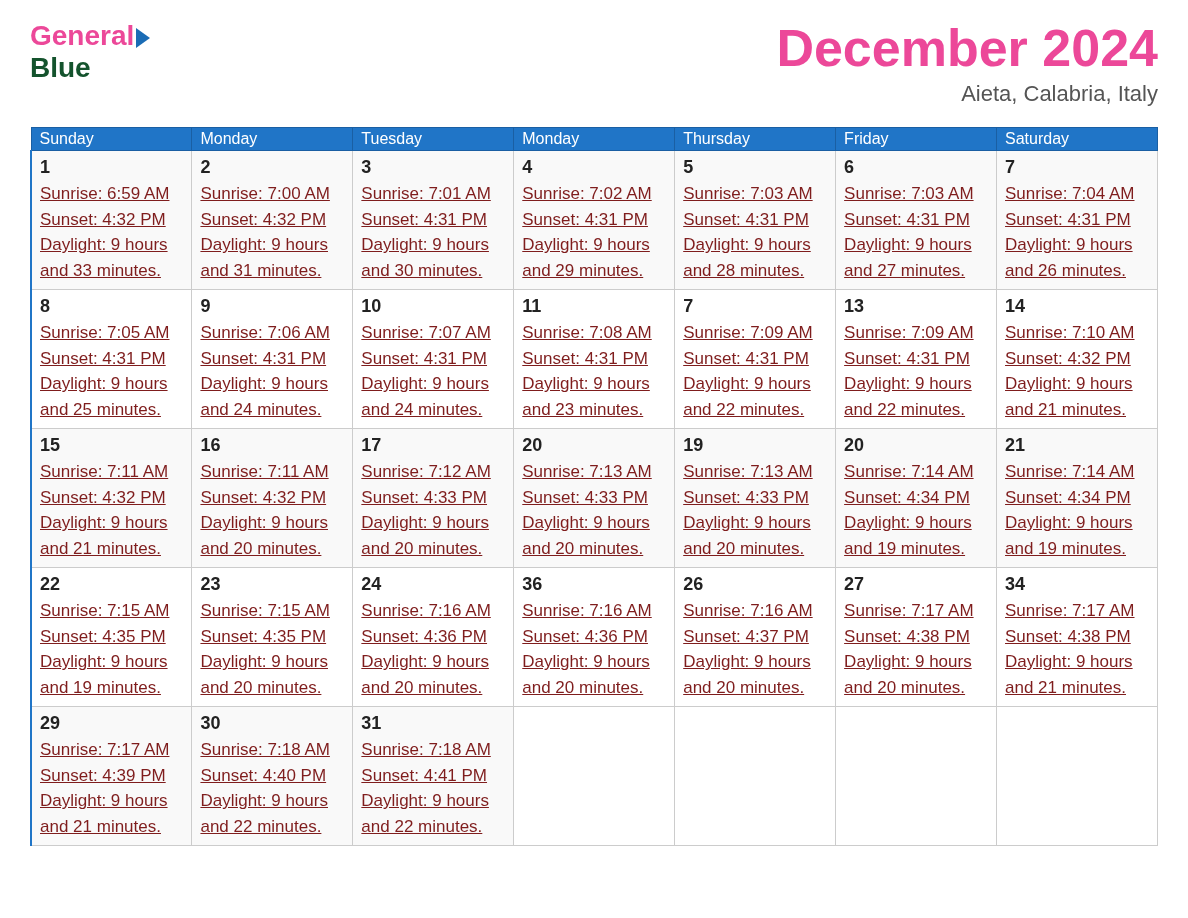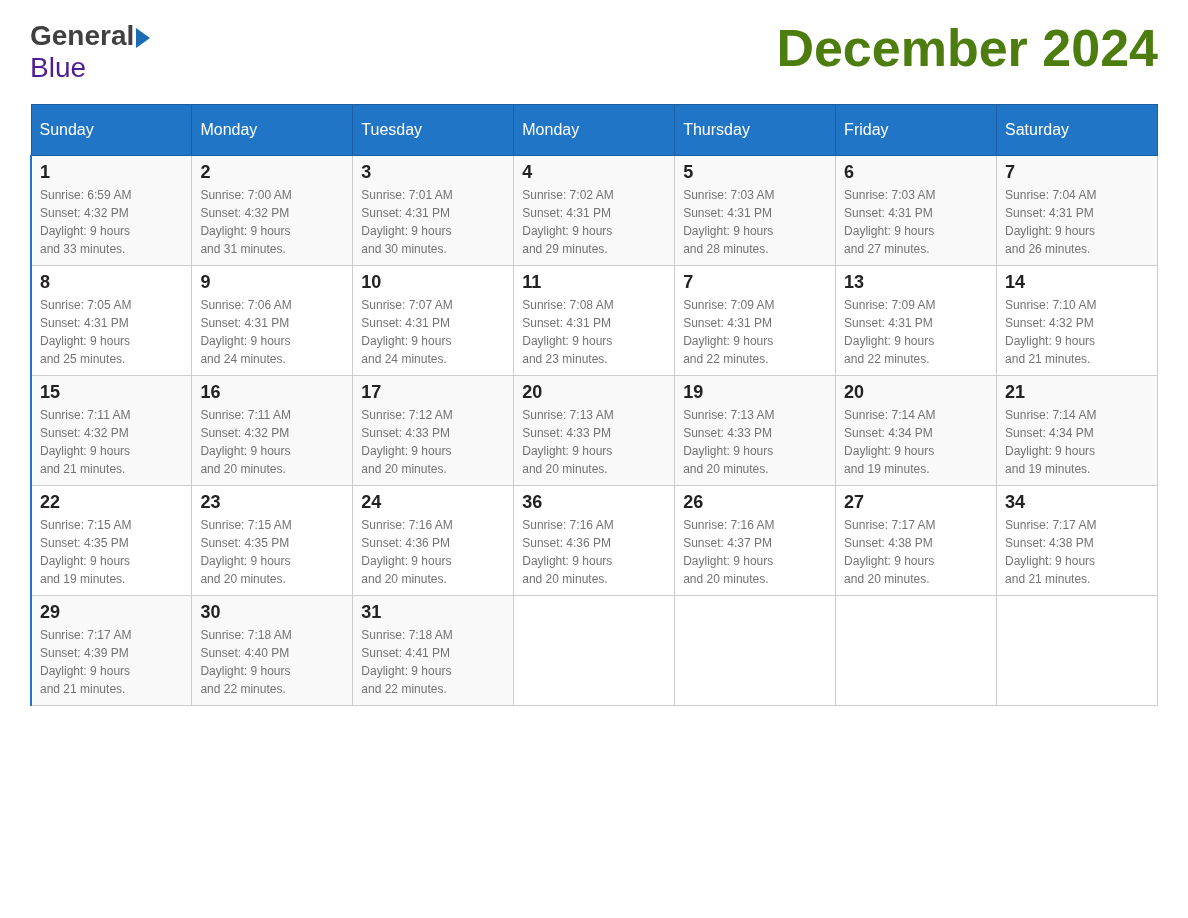--- a/index.html
+++ b/index.html
@@ -12,26 +12,26 @@
     }
     .header {
       display: flex;
       justify-content: space-between;
       align-items: flex-start;
       margin-bottom: 20px;
     }
     .logo-text-general {
       font-size: 28px;
       font-weight: bold;
-      color: #404040;
+      color: #ec4899;
     }
     .logo-text-blue {
       font-size: 28px;
-      font-weight: normal;
-      color: #4c1d95;
+      font-weight: bold;
+      color: #14532d;
     }
     .logo-arrow {
       width: 0;
       height: 0;
       border-left: 14px solid #1a6cb5;
       border-top: 10px solid transparent;
       border-bottom: 10px solid transparent;
       margin-left: 2px;
       margin-top: 4px;
     }
@@ -42,37 +42,37 @@
     .logo-top {
       display: flex;
       align-items: center;
     }
     .title-section {
       text-align: right;
     }
     .calendar-title {
       font-size: 52px;
       font-weight: bold;
-      color: #4d7c0f;
+      color: #ec4899;
       line-height: 1.1;
     }
     .calendar-subtitle {
       font-size: 22px;
       color: #555;
       margin-top: 4px;
     }
     table {
       width: 100%;
       border-collapse: collapse;
       table-layout: fixed;
     }
     thead tr th {
       background-color: #2075c7;
       color: #fff;
-      padding: 16px 8px;
+      padding: 2px 8px;
       text-align: left;
       font-size: 16px;
       font-weight: normal;
       border: 1px solid #1a5fa3;
     }
     tbody tr td {
       border: 1px solid #ccc;
       vertical-align: top;
       padding: 6px 8px;
       height: 110px;
@@ -86,41 +86,43 @@
     tbody tr td:first-child {
       border-left: 2px solid #2075c7;
     }
     .day-number {
       font-size: 18px;
       font-weight: bold;
       color: #222;
       margin-bottom: 3px;
     }
     .day-info {
-      font-size: 12px;
+      font-size: 17px;
       line-height: 1.5;
-      color: #737373;
+      color: #7f1d1d;
+      text-decoration: underline;
     }
     .empty-cell {
       background: #fff !important;
     }
   </style>
 </head>
 <body>
 
 <div class="header">
   <div class="logo-container">
     <div class="logo-top">
       <span class="logo-text-general">General</span>
       <div class="logo-arrow"></div>
     </div>
     <span class="logo-text-blue">Blue</span>
   </div>
   <div class="title-section">
     <div class="calendar-title">December 2024</div>
+    <div class="calendar-subtitle">Aieta, Calabria, Italy</div>
   </div>
 </div>
 
 <table>
   <thead>
     <tr>
     <th>Sunday</th>
         <th>Monday</th>
         <th>Tuesday</th>
         <th>Monday</th>

